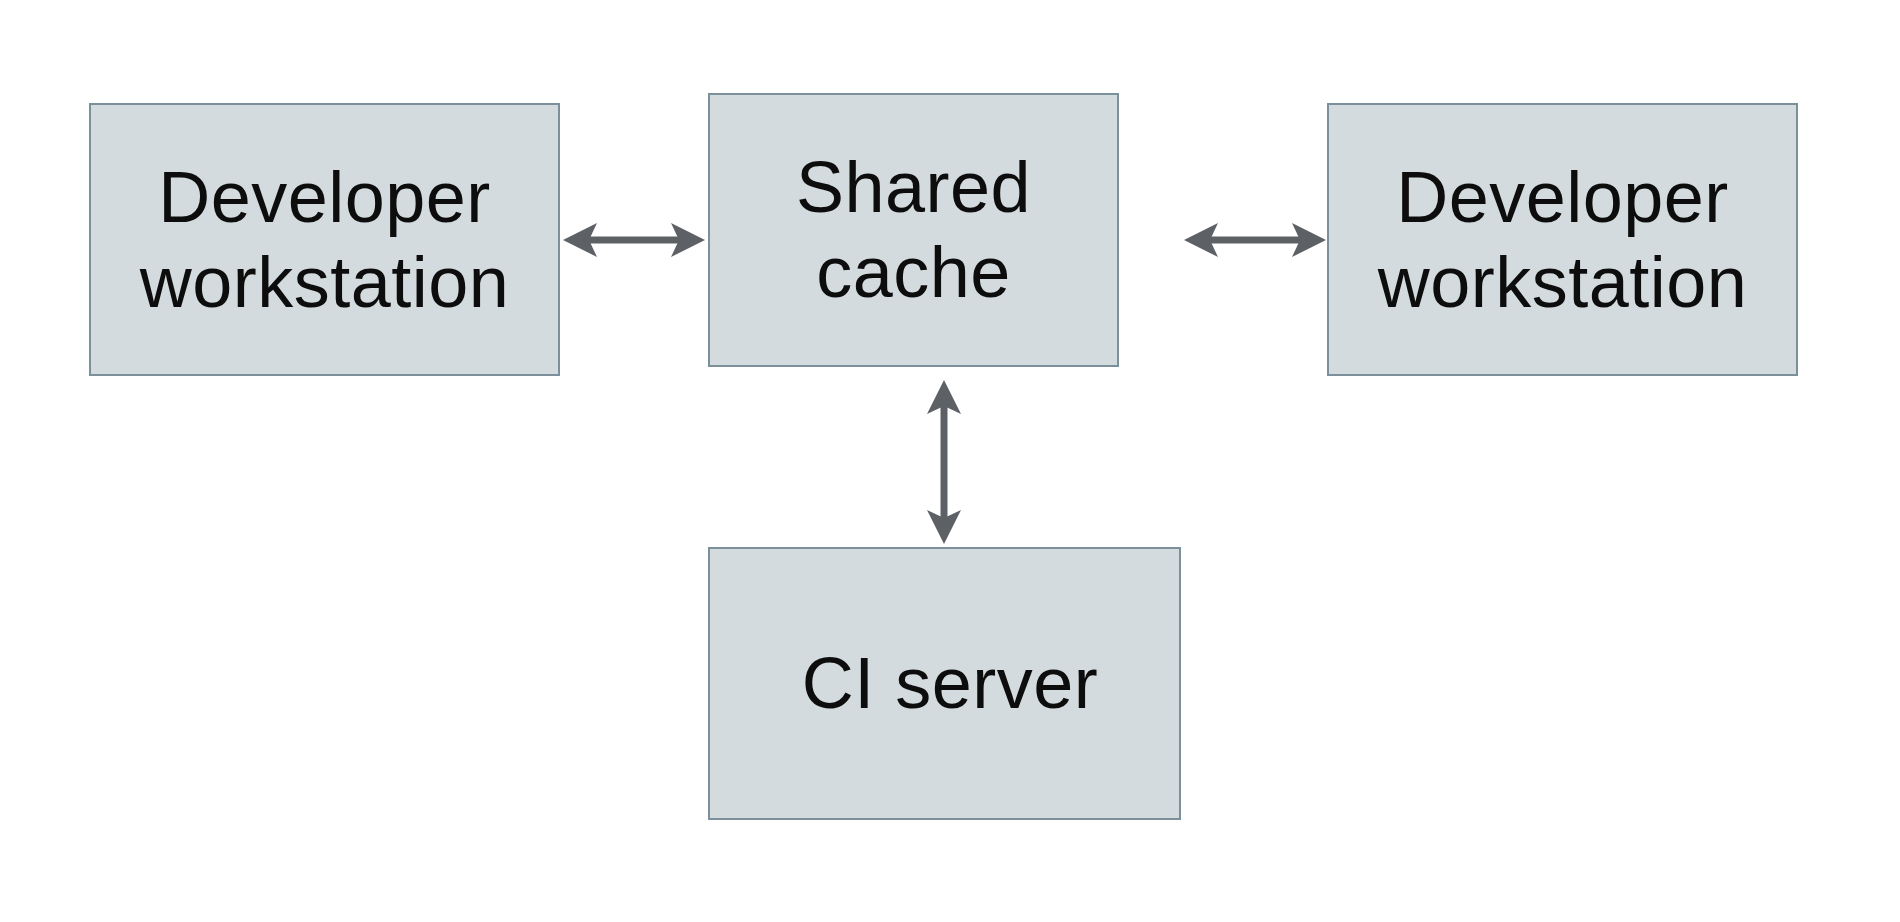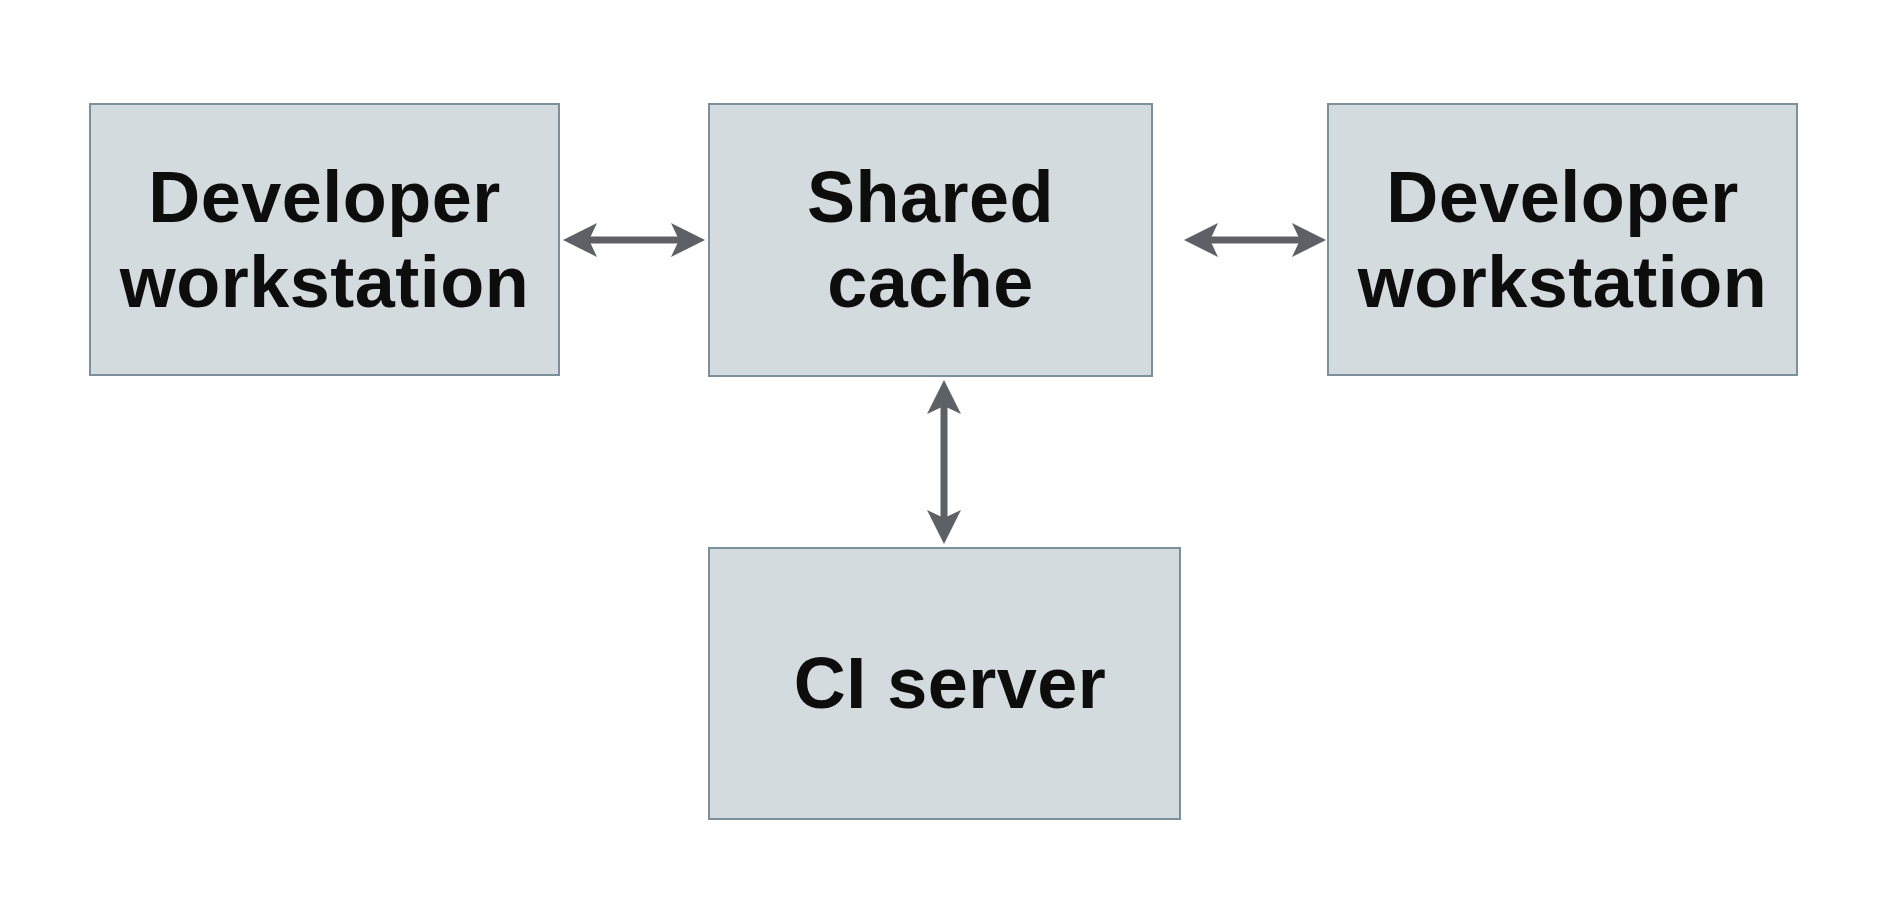--- a/index.html
+++ b/index.html
@@ -21,32 +21,31 @@
     width: 1900px; height: 922px;
     background: var(--canvas-bg);
   }
   .node {
     position: absolute;
     background: var(--node-fill);
     border: 2px solid var(--node-border);
     display: flex;
     align-items: center;
     justify-content: center;
-    font-weight: bold;
   }
   .node-label {
     font-size: 72px;
     line-height: 1.18;
     color: var(--text-color);
     text-align: center;
     white-space: pre-line;
     letter-spacing: 0.5px;
   }
   .node-dev-left   { left: 89px;   top: 103px; width: 471px; height: 273px; }
-  .node-cache      { left: 708px;  top: 103px; width: 445px; height: 274px; }
+  .node-cache      { left: 708px;  top: 93px; width: 411px; height: 274px; }
   .node-dev-right  { left: 1327px; top: 103px; width: 471px; height: 273px; }
   .node-ci         { left: 708px;  top: 547px; width: 473px; height: 273px; padding-left: 11px; }
   .edge { position: absolute; display: block; }
   .edge-left  { left: 562px;  top: 212px; }
   .edge-right { left: 1183px; top: 212px; }
   .edge-down  { left: 916px;  top: 379px; }
   .edge line    { stroke: var(--arrow-color); stroke-width: 7px; }
   .edge polygon { fill: var(--arrow-color); }
 </style>
 </head>

